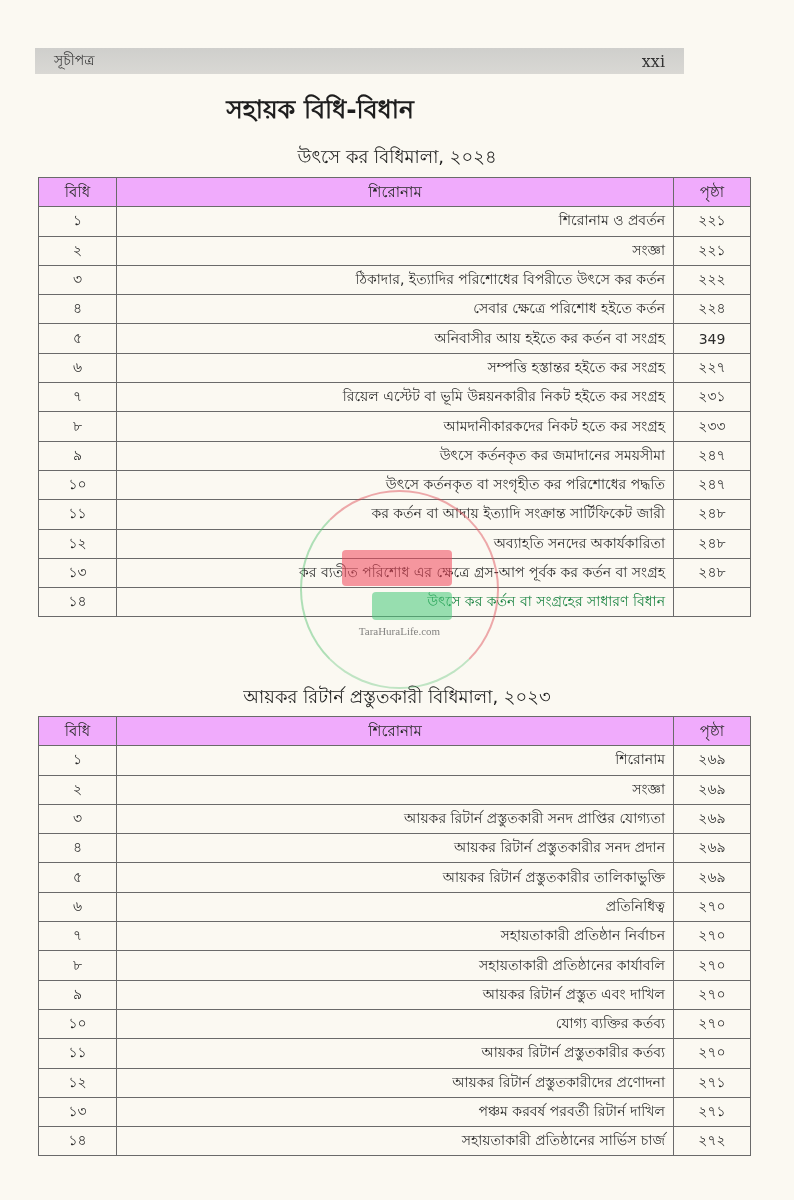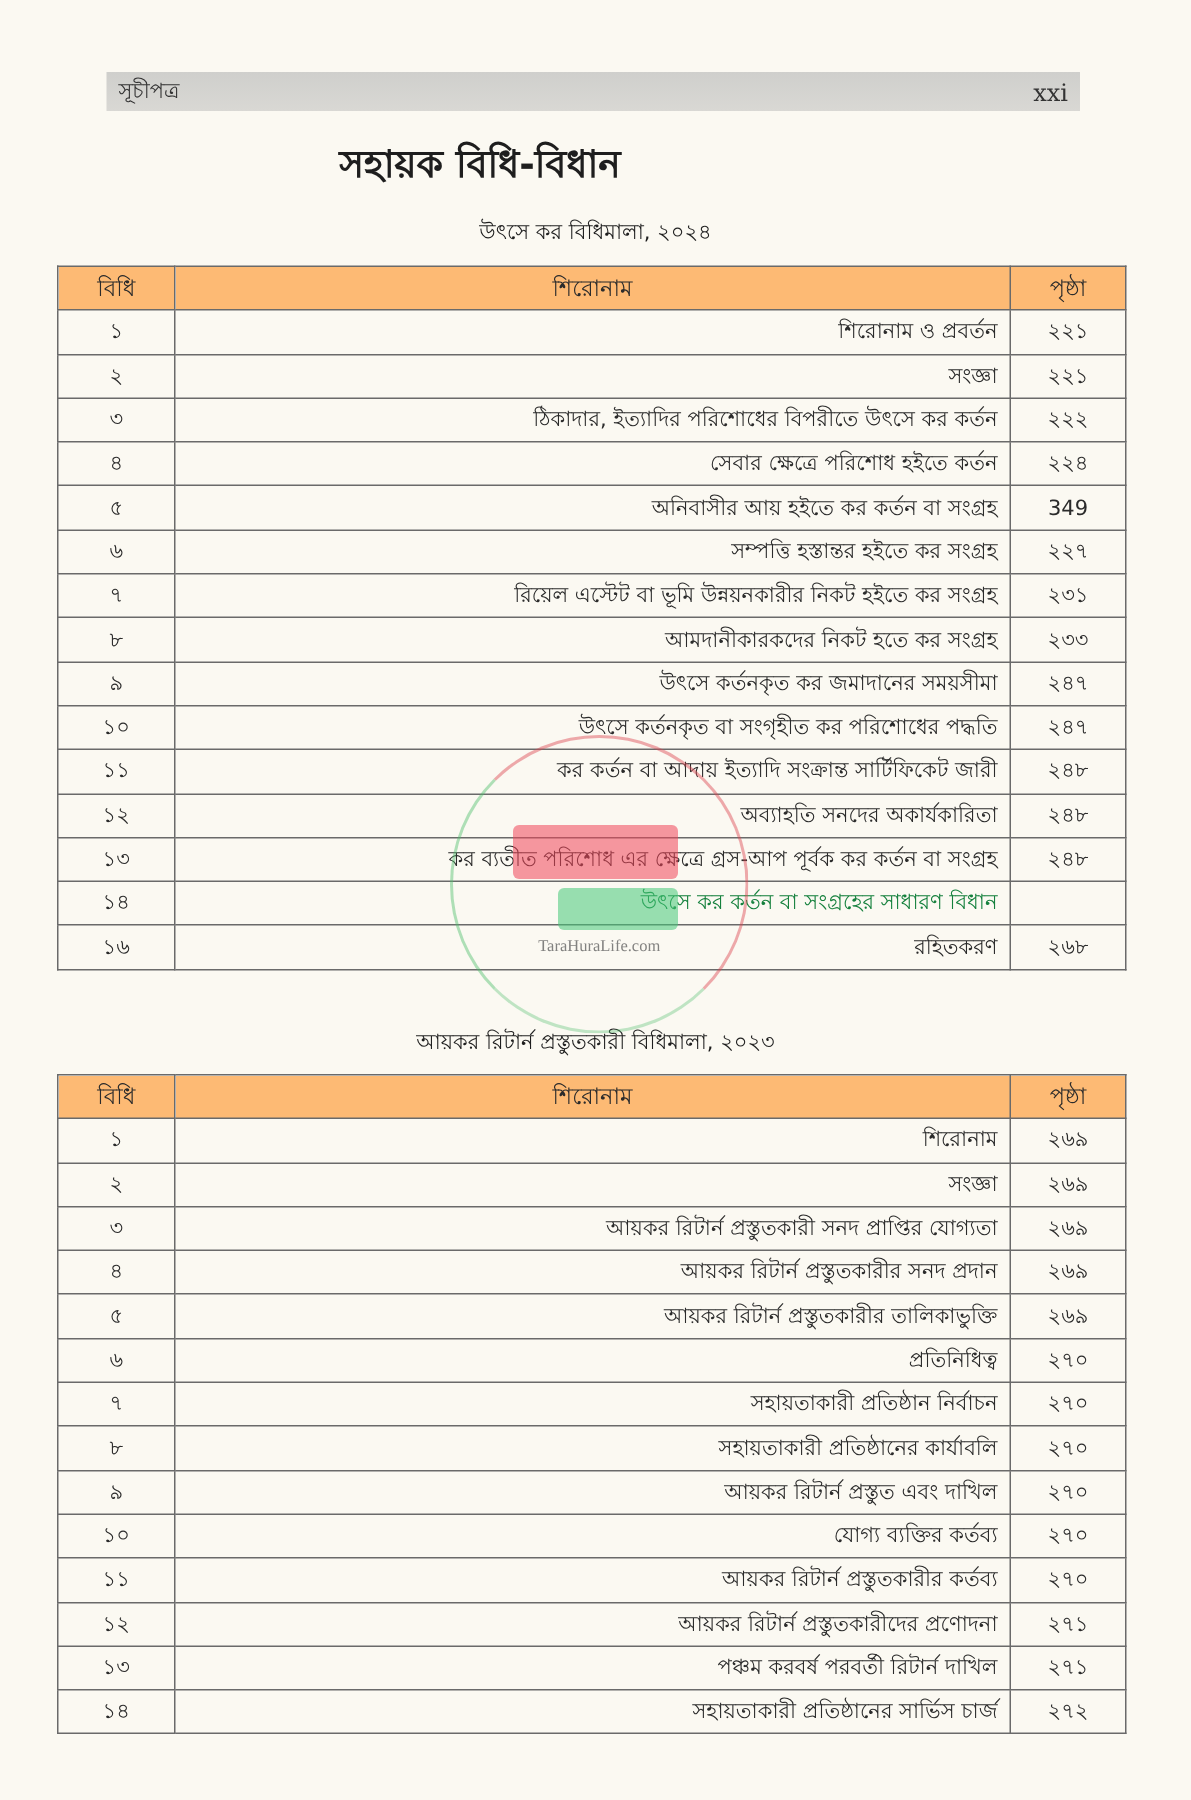--- a/index.html
+++ b/index.html
@@ -6,44 +6,44 @@
   body {
     width: 794px; height: 1200px; position: relative; overflow: hidden;
     background: #fbf9f2;
     font-family: "DejaVu Sans", sans-serif;
     color: #2b2b2b;
   }
   .running-head {
     position: absolute; left: 35px; top: 48px; width: 649px; height: 26px;
     background: linear-gradient(#cfcfcc, #d9d8d4);
     display: flex; align-items: center; justify-content: space-between;
-    box-sizing: border-box; padding: 0 8px; margin-left: 36px;
+    box-sizing: border-box; padding: 0 19px;
   }
   .running-head .left { font-size: 14px; color: #333; }
   .running-head .right { font-family: "DejaVu Serif", serif; font-size: 16px; color: #333; }
   .main-title {
     position: absolute; left: 0; width: 640px; top: 90px; text-align: center;
     font-size: 25px; font-weight: bold; color: #1e1e1e;
   }
   .section-title {
     position: absolute; left: 0; width: 794px; text-align: center;
-    font-size: 14px; color: #1e1e1e;
+    font-size: 18px; color: #1e1e1e;
   }
   .toc-table {
     position: absolute; left: 38px; width: 713px;
     border-collapse: collapse; table-layout: fixed;
     font-size: 14px;
   }
   .toc-table col.c1 { width: 78px; }
   .toc-table col.c3 { width: 77px; }
   .toc-table th, .toc-table td {
     border: 1px solid #6a6a6a; padding: 0 8px; box-sizing: border-box;
     height: 29.3px; white-space: nowrap; overflow: hidden;
   }
-  .toc-table th { background: #fdba74; font-weight: normal; text-align: center; font-size: 15px; }
+  .toc-table th { background: #f0abfc; font-weight: normal; text-align: center; font-size: 15px; }
   .toc-table td.num, .toc-table td.page { text-align: center; }
   .toc-table td.title { text-align: right; }
   .toc-table tr.highlight td.title { color: #15803d; }
   .watermark {
     position: absolute; left: 300px; top: 490px; width: 195px; height: 195px;
     border-radius: 50%;
     border: 2px solid rgba(220,70,80,0.45);
     border-left-color: rgba(80,190,110,0.45);
     border-bottom-color: rgba(80,190,110,0.35);
     pointer-events: none;
@@ -149,25 +149,20 @@
       <tr>
         <td class="num">১৩</td>
         <td class="title">কর ব্যতীত পরিশোধ এর ক্ষেত্রে গ্রস-আপ পূর্বক কর কর্তন বা সংগ্রহ</td>
         <td class="page">২৪৮</td>
       </tr>
       <tr class="highlight">
         <td class="num">১৪</td>
         <td class="title">উৎসে কর কর্তন বা সংগ্রহের সাধারণ বিধান</td>
         <td class="page"></td>
       </tr>
-      <tr>
-        <td class="num">১৬</td>
-        <td class="title">রহিতকরণ</td>
-        <td class="page">২৬৮</td>
-      </tr>
     </tbody>
 </table>
 
 <div class="section-title" style="top:683px;">আয়কর রিটার্ন প্রস্তুতকারী বিধিমালা, ২০২৩</div>
 <table class="toc-table" style="top:716px;">
   <colgroup>
       <col class="c1">
       <col>
       <col class="c3">
     </colgroup>

